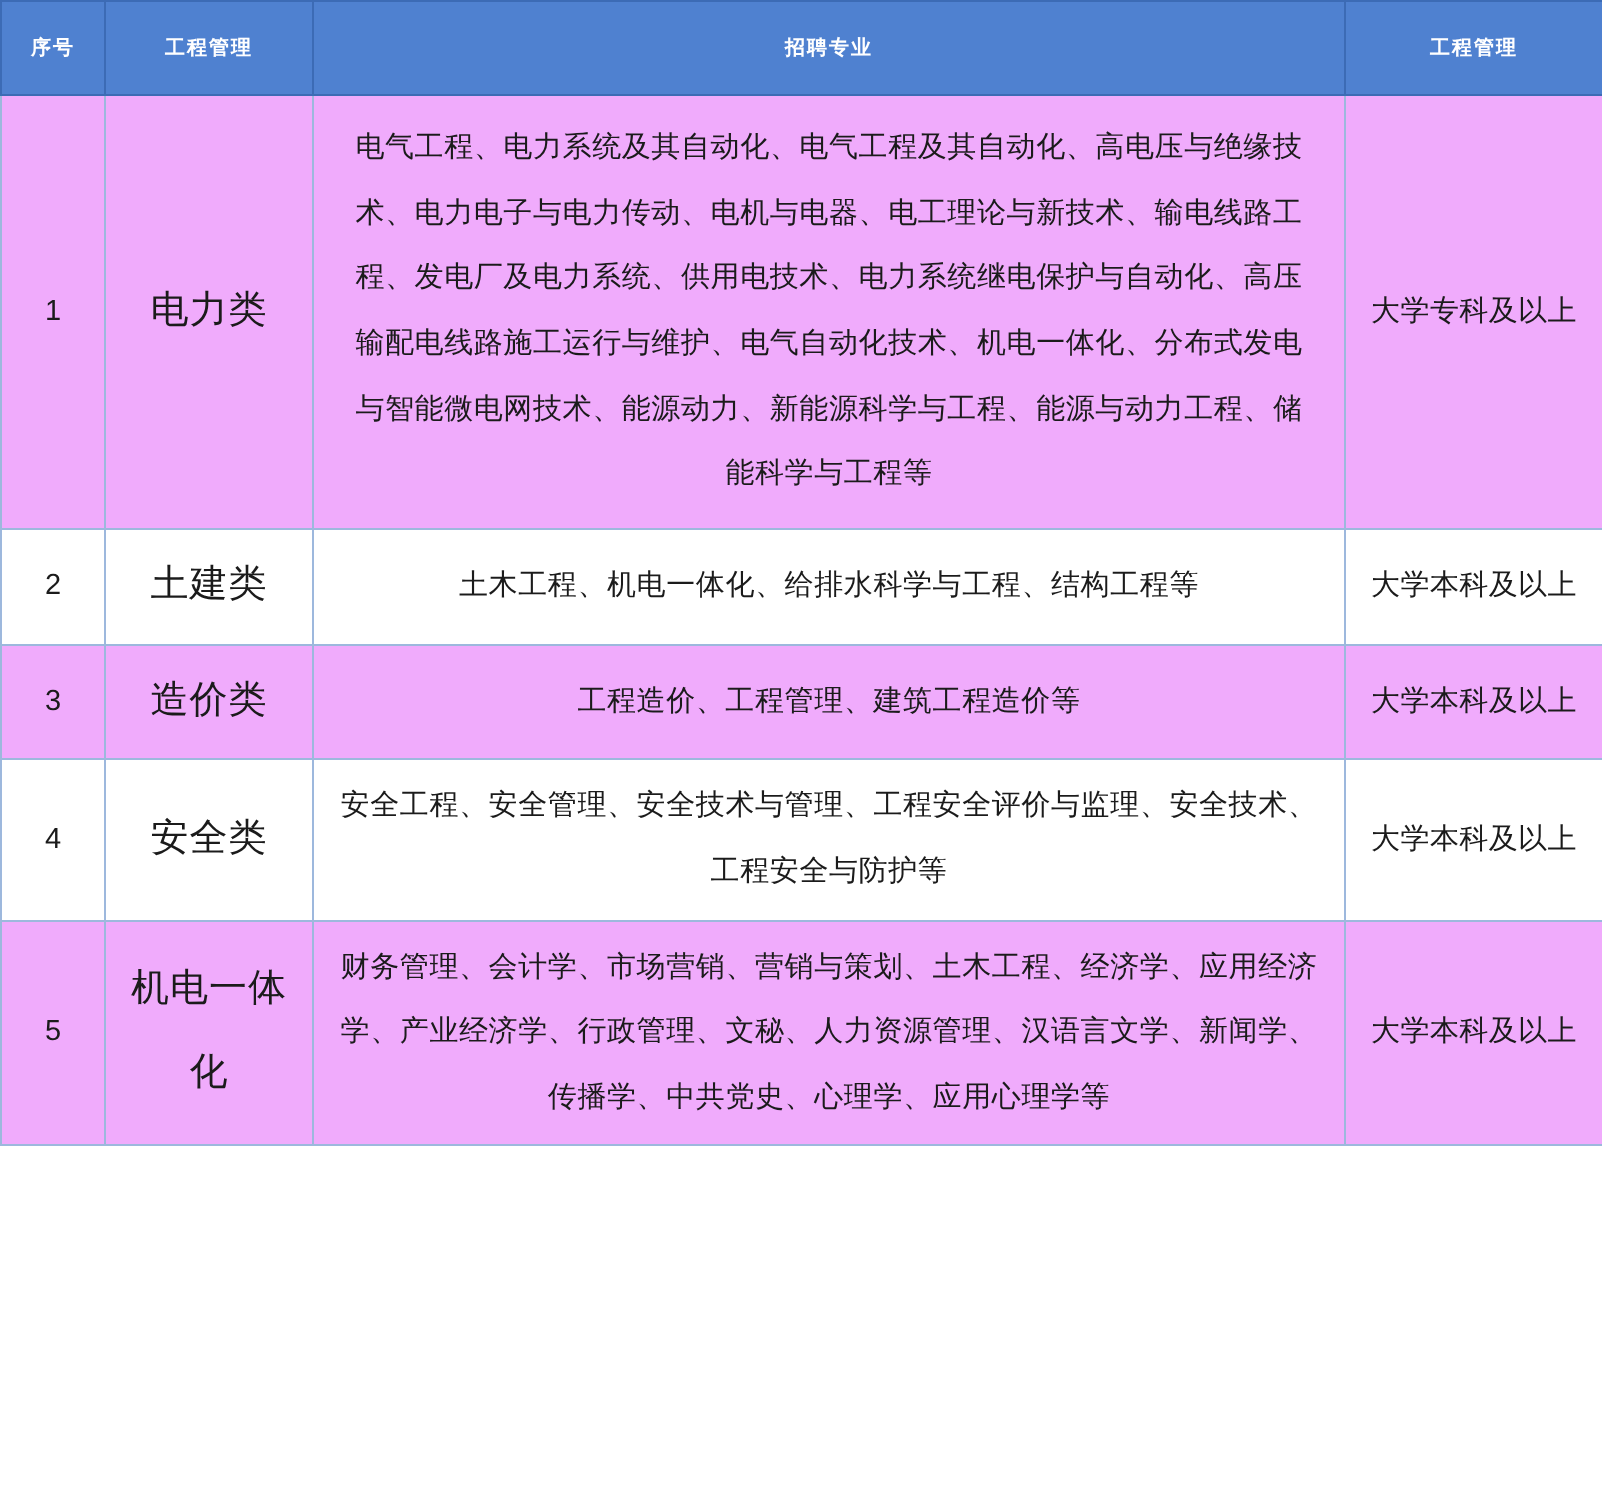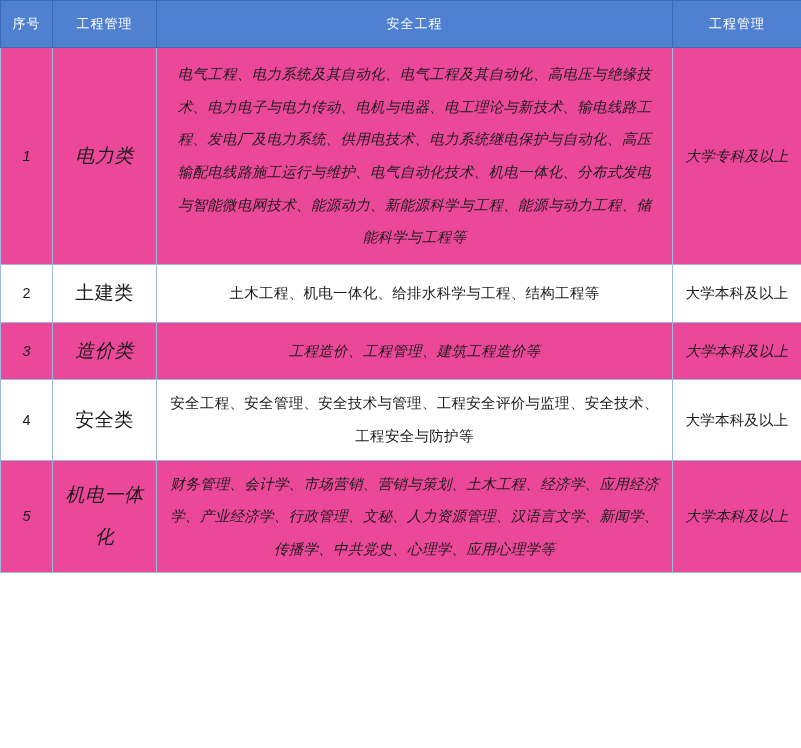--- a/index.html
+++ b/index.html
@@ -25,38 +25,37 @@
     color: #1b1b1b;
   }
   table.recruit col.c-seq { width: 52px; }
   table.recruit col.c-post { width: 104px; }
   table.recruit col.c-major { width: 516px; }
   table.recruit col.c-edu { width: 129px; }
 
   table.recruit thead th {
     background: #4f81d0;
     color: #ffffff;
-    font-weight: normal;
-    font-size: 13px;
+    font-weight: bold;
+    font-size: 10px;
     height: 44px;
     border: 1px solid #3c6bb5;
     text-align: center;
     vertical-align: middle;
     letter-spacing: 1px;
   }
   table.recruit tbody td {
     border: 1px solid #9db8dd;
     text-align: center;
     vertical-align: middle;
     padding: 7px 10px;
     line-height: 2.25;
   }
   table.recruit tbody tr.odd td {
-    background: #ec4899;
-    font-style: italic;
+    background: #f0abfc;
   }
   table.recruit tbody tr.even td {
     background: #ffffff;
   }
   td.seq-cell {
     font-size: 14.5px;
   }
   td.post-cell {
     font-size: 19px;
     letter-spacing: 0.5px;
@@ -82,21 +81,21 @@
     <colgroup>
       <col class="c-seq">
       <col class="c-post">
       <col class="c-major">
       <col class="c-edu">
     </colgroup>
     <thead>
       <tr>
         <th>序号</th>
         <th>工程管理</th>
-        <th>安全工程</th>
+        <th>招聘专业</th>
         <th>工程管理</th>
       </tr>
     </thead>
     <tbody>
       <tr class="odd row-1">
         <td class="seq-cell">1</td>
         <td class="post-cell">电力类</td>
         <td class="major-cell">电气工程、电力系统及其自动化、电气工程及其自动化、高电压与绝缘技术、电力电子与电力传动、电机与电器、电工理论与新技术、输电线路工程、发电厂及电力系统、供用电技术、电力系统继电保护与自动化、高压输配电线路施工运行与维护、电气自动化技术、机电一体化、分布式发电与智能微电网技术、能源动力、新能源科学与工程、能源与动力工程、储能科学与工程等</td>
         <td class="edu-cell">大学专科及以上</td>
       </tr>

